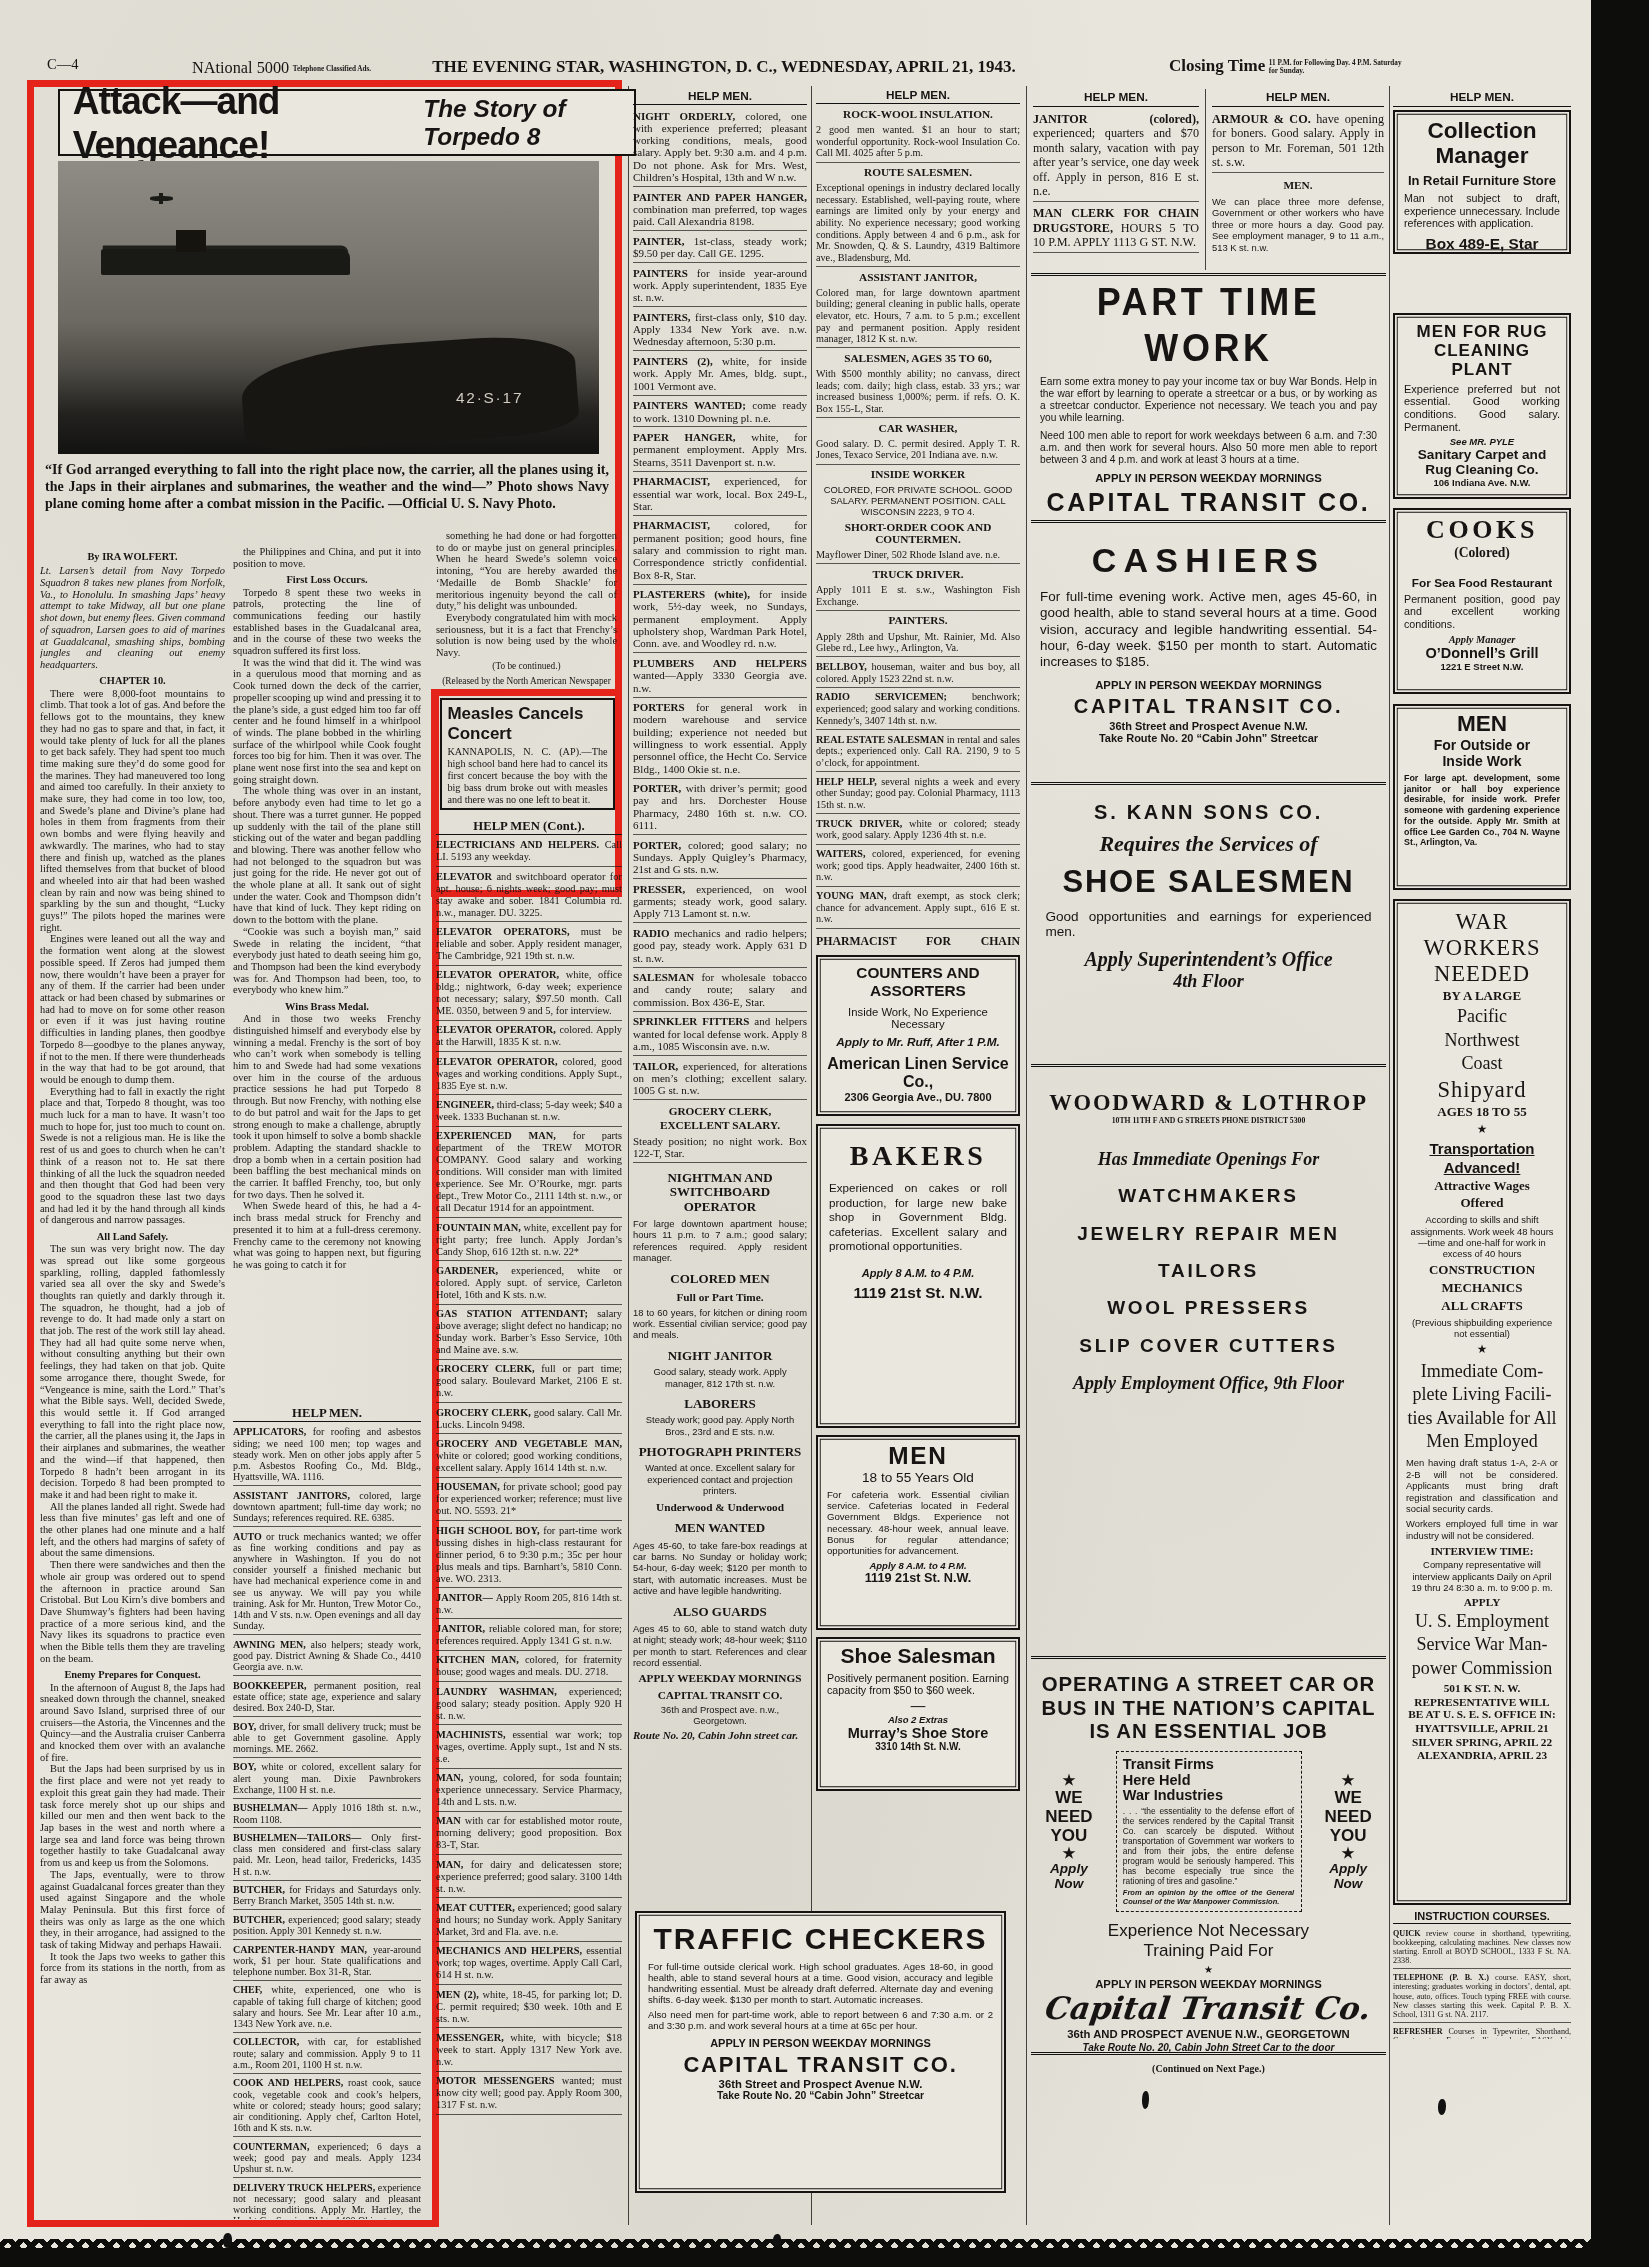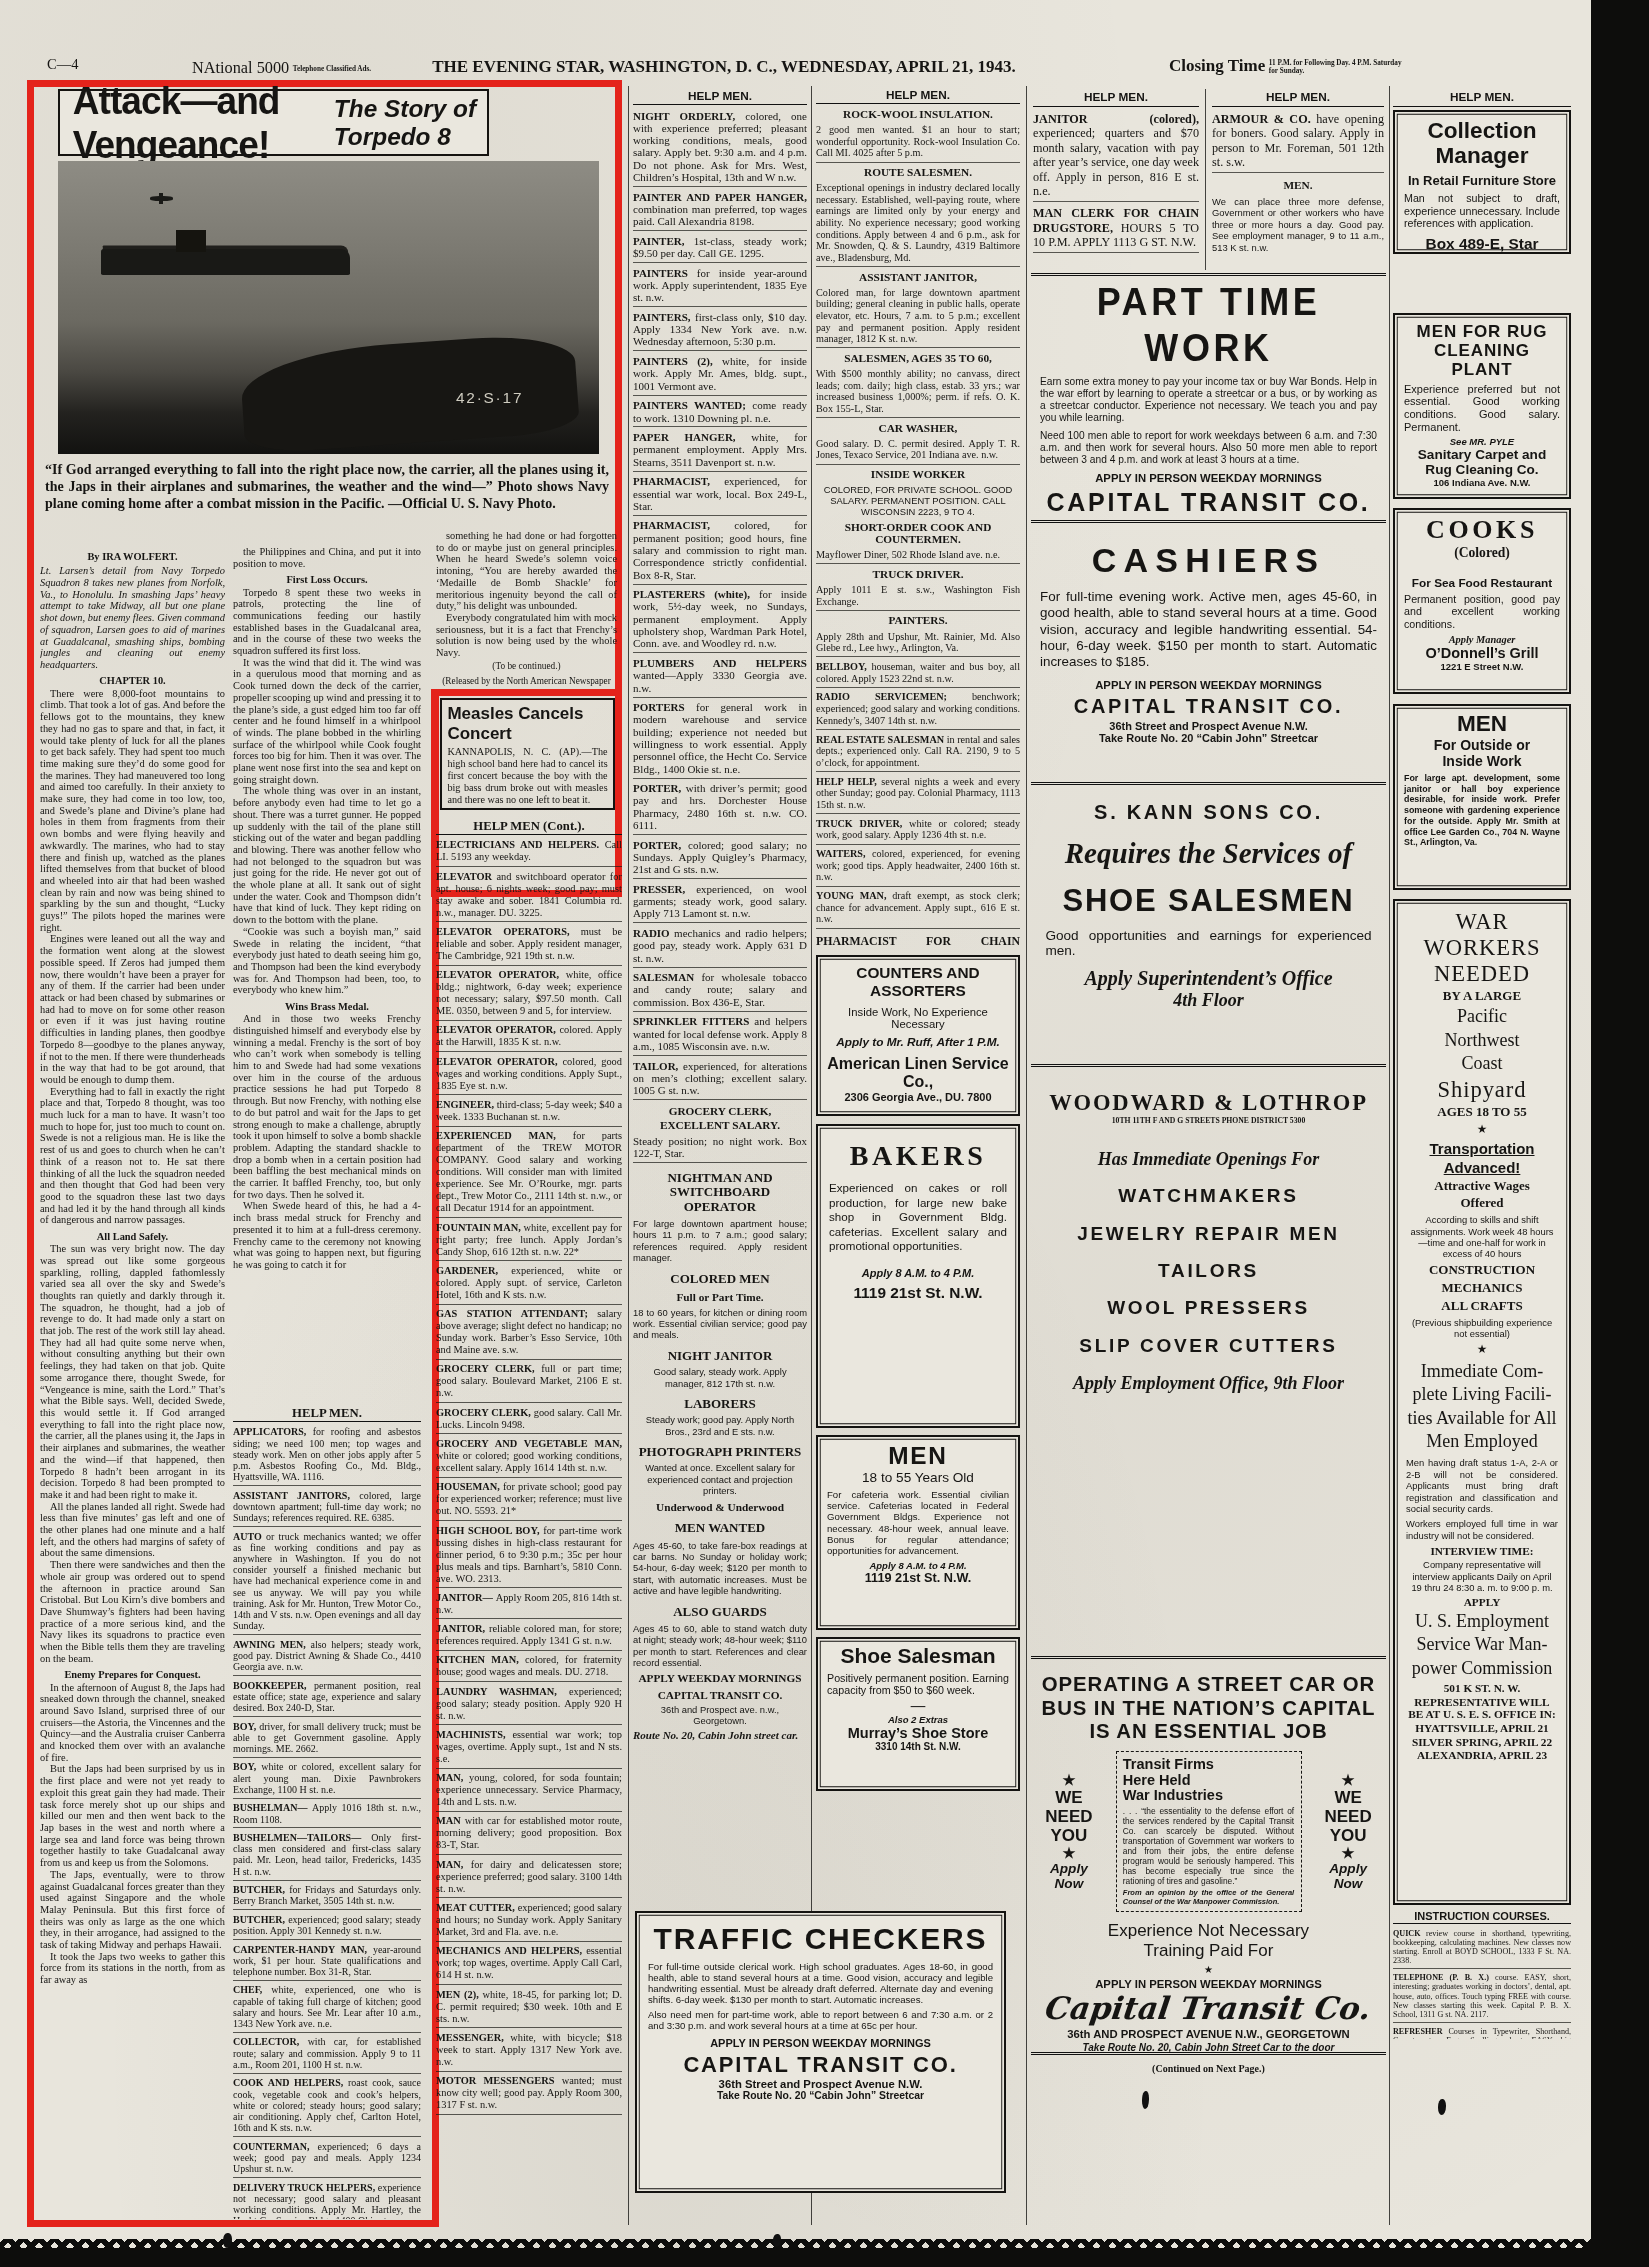--- a/index.html
+++ b/index.html
@@ -65,21 +65,21 @@
   .colhead.ser{font-family:"Liberation Serif",serif;font-size:12.7px;}
   
   .adbox{border:2.7px solid #141311;box-shadow:inset 0 0 0 1.8px #e8e5dc, inset 0 0 0 2.7px #141311;box-sizing:border-box;padding:9px 11px;overflow:hidden;background:#eae7de;}
   .sans{font-family:"Liberation Sans",sans-serif;}
   .measles-hl{font-weight:bold;font-size:17px;font-family:"Liberation Sans",sans-serif;margin-bottom:2.7px;}
   .measles-t{font-size:10.2px;line-height:12px;text-align:justify;}
   .ptw-title{font-weight:bold;font-size:36px;text-align:center;letter-spacing:3.6px;transform:scaleY(1.1);margin:1.8px 0 9px;}
   .cashiers-title{font-weight:bold;font-size:34px;text-align:center;letter-spacing:7.2px;margin:3.6px 0 9px;}
   .ctc{font-weight:bold;font-size:25px;text-align:center;letter-spacing:2.7px;margin:4.5px 0 1.8px;}
   .kann-t1{font-weight:bold;font-size:20px;text-align:center;letter-spacing:2.7px;}
-  .kann-t2{font-style:italic;font-weight:bold;font-size:29px;text-align:center;margin:13px 0;}
+  .kann-t2{font-style:italic;font-weight:bold;font-size:22px;text-align:center;margin:7px 0;}
   .kann-t3{font-weight:bold;font-size:31px;text-align:center;letter-spacing:1.8px;margin:5.4px 0 9px;}
   .kann-p{font-size:13.6px;text-align:justify;margin:1.8px 5.4px 9px;}
   .wl-name{font-size:22.6px;text-align:center;font-weight:bold;letter-spacing:1.8px;font-variant:small-caps;}
   .wl-sub{font-size:7.7px;text-align:center;font-weight:bold;margin-top:0.9px;}
   .jobline{font-weight:bold;font-size:19px;text-align:center;letter-spacing:2.7px;margin:15.4px 0;}
   .sc-head{font-weight:bold;font-size:20.4px;line-height:23.5px;text-align:center;letter-spacing:0.9px;}
   .needyou{width:65px;text-align:center;font-weight:bold;}
   .needyou .ny{font-size:17px;line-height:19px;}
   .quotebox{border:1.8px dashed #141311;padding:5.4px 6.3px;width:186px;box-sizing:border-box;}
   .qb-t{font-weight:bold;font-size:14.5px;line-height:15.4px;}
@@ -112,21 +112,21 @@
   <div class="abs vrule" style="left:628px;top:86px;height:2139px;"></div>
   <div class="abs vrule" style="left:811px;top:86px;height:2139px;"></div>
   <div class="abs vrule" style="left:1026px;top:86px;height:2139px;"></div>
   <div class="abs vrule" style="left:1389px;top:86px;height:2139px;"></div>
   <div class="abs vrule" style="left:1205px;top:89px;height:181px;"></div>
 
   <div class="abs red" style="left:27px;top:80px;width:595px;height:610px;border-bottom:none;"></div>
   <div class="abs red" style="left:431px;top:689px;width:191px;height:208px;"></div>
   <div class="abs red" style="left:27px;top:689px;width:412px;height:1538px;border-top:none;"></div>
 
-  <div class="abs hl-box" style="left:58px;top:89px;width:431px;height:67px;">
+  <div class="abs hl-box" style="left:58px;top:89px;width:578px;height:67px;">
     <span class="hl-main">Attack—and Vengeance!</span>
     <span class="hl-sub">The Story of Torpedo 8</span>
   </div>
 
   <div class="abs photo" style="left:58px;top:161px;width:541px;height:293px;">
     <div class="carrier">
         <div class="island"></div>
       </div>
     <div class="smallplane"></div>
     <div class="bigplane"></div>

